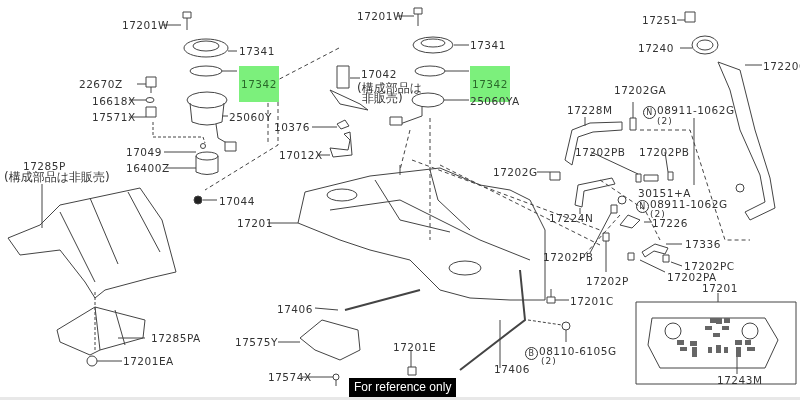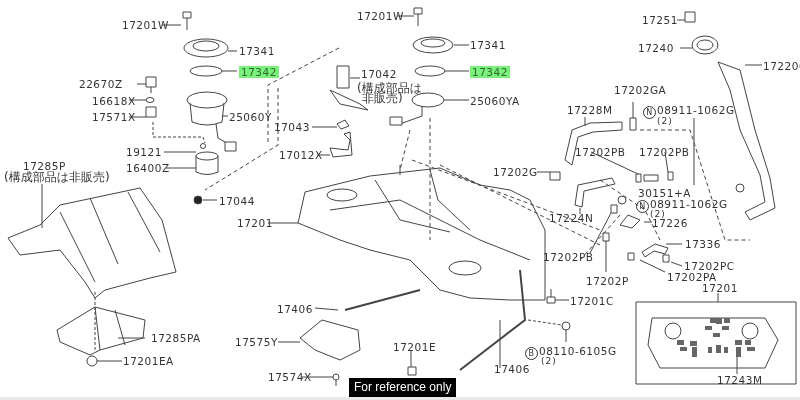--- a/index.html
+++ b/index.html
@@ -1,19 +1,19 @@
 <!DOCTYPE html>
 <html><head>
 <meta charset="utf-8">
 <style>
   html,body{margin:0;padding:0;background:#fff;}
   body{width:800px;height:400px;position:relative;overflow:hidden;font-family:"DejaVu Sans",sans-serif;}
   #diagram{position:absolute;left:0;top:0;width:800px;height:400px;}
   .lbl{position:absolute;font-family:"DejaVu Sans",sans-serif;font-size:10.5px;color:#333;letter-spacing:0.5px;white-space:nowrap;line-height:12px;cursor:pointer;}
-  .lbl.hl{background:#7cf07c;color:#2a6a2a;padding:0 2px;}
+  .lbl.hl{background:#7cf07c;color:#2a6a2a;padding:12px 2px;}
   .note{position:absolute;font-size:12px;color:#333;white-space:nowrap;line-height:10px;}
   .sub{position:absolute;font-size:9px;color:#333;letter-spacing:1px;}
   .circ{display:inline-block;width:11px;height:11px;border:1px solid #333;border-radius:50%;font-size:8px;line-height:11px;text-align:center;margin-right:1px;vertical-align:-1px;}
   #ref{position:absolute;left:349px;top:378px;background:#000;color:#fff;font-family:"Liberation Sans",sans-serif;font-size:12px;padding:2px 5px;line-height:15px;}
   #bottom-bar{position:absolute;left:0;top:397px;width:800px;height:3px;background:#e8e8e8;}
   svg line,svg path,svg polyline,svg polygon,svg rect,svg circle,svg ellipse{vector-effect:non-scaling-stroke;}
 </style>
 </head>
 <body>
 
@@ -214,37 +214,37 @@
   </g>
 </svg>
 
 <span class="lbl" style="left:122px;top:19px">17201W</span>
 <span class="lbl" style="left:239px;top:45px">17341</span>
 <span class="lbl hl" style="left: 239px; top: 66px; background: rgb(124, 240, 124);">17342</span>
 <span class="lbl" style="left:79px;top:78px">22670Z</span>
 <span class="lbl" style="left:92px;top:95px">16618X</span>
 <span class="lbl" style="left:92px;top:111px">17571X</span>
 <span class="lbl" style="left:229px;top:111px">25060Y</span>
-<span class="lbl" style="left:126px;top:146px">19121</span>
+<span class="lbl" style="left:126px;top:146px">17049</span>
 <span class="lbl" style="left:126px;top:162px">16400Z</span>
 <span class="lbl" style="left:219px;top:195px">17044</span>
 <span class="lbl" style="left:23px;top:160px">17285P</span>
 <span class="note" style="left:4px;top:172px">(構成部品は非販売)</span>
 <span class="lbl" style="left:237px;top:217px">17201</span>
 <span class="lbl" style="left:151px;top:332px">17285PA</span>
 <span class="lbl" style="left:123px;top:355px">17201EA</span>
 
 <span class="lbl" style="left:357px;top:10px">17201W</span>
 <span class="lbl" style="left:470px;top:39px">17341</span>
 <span class="lbl hl" style="left: 470px; top: 66px; background: rgb(124, 240, 124);">17342</span>
 <span class="lbl" style="left:361px;top:68px">17042</span>
 <span class="note" style="left:357px;top:83px">(構成部品は</span>
 <span class="note" style="left:362px;top:93px">非販売)</span>
 <span class="lbl" style="left:470px;top:95px">25060YA</span>
-<span class="lbl" style="left:274px;top:121px">17043</span>
+<span class="lbl" style="left:274px;top:121px">10376</span>
 <span class="lbl" style="left:279px;top:149px">17012X</span>
 
 <span class="lbl" style="left:642px;top:14px">17251</span>
 <span class="lbl" style="left:638px;top:42px">17240</span>
 <span class="lbl" style="left:763px;top:60px">17220Q</span>
 <span class="lbl" style="left:614px;top:84px">17202GA</span>
 <span class="lbl" style="left:567px;top:104px">17228M</span>
 <span class="lbl" style="left:643px;top:104px"><span class="circ">N</span><span>08911-1062G</span></span>
 <span class="sub" style="left:657px;top:116px">(2)</span>
 <span class="lbl" style="left:575px;top:146px">17202PB</span>

